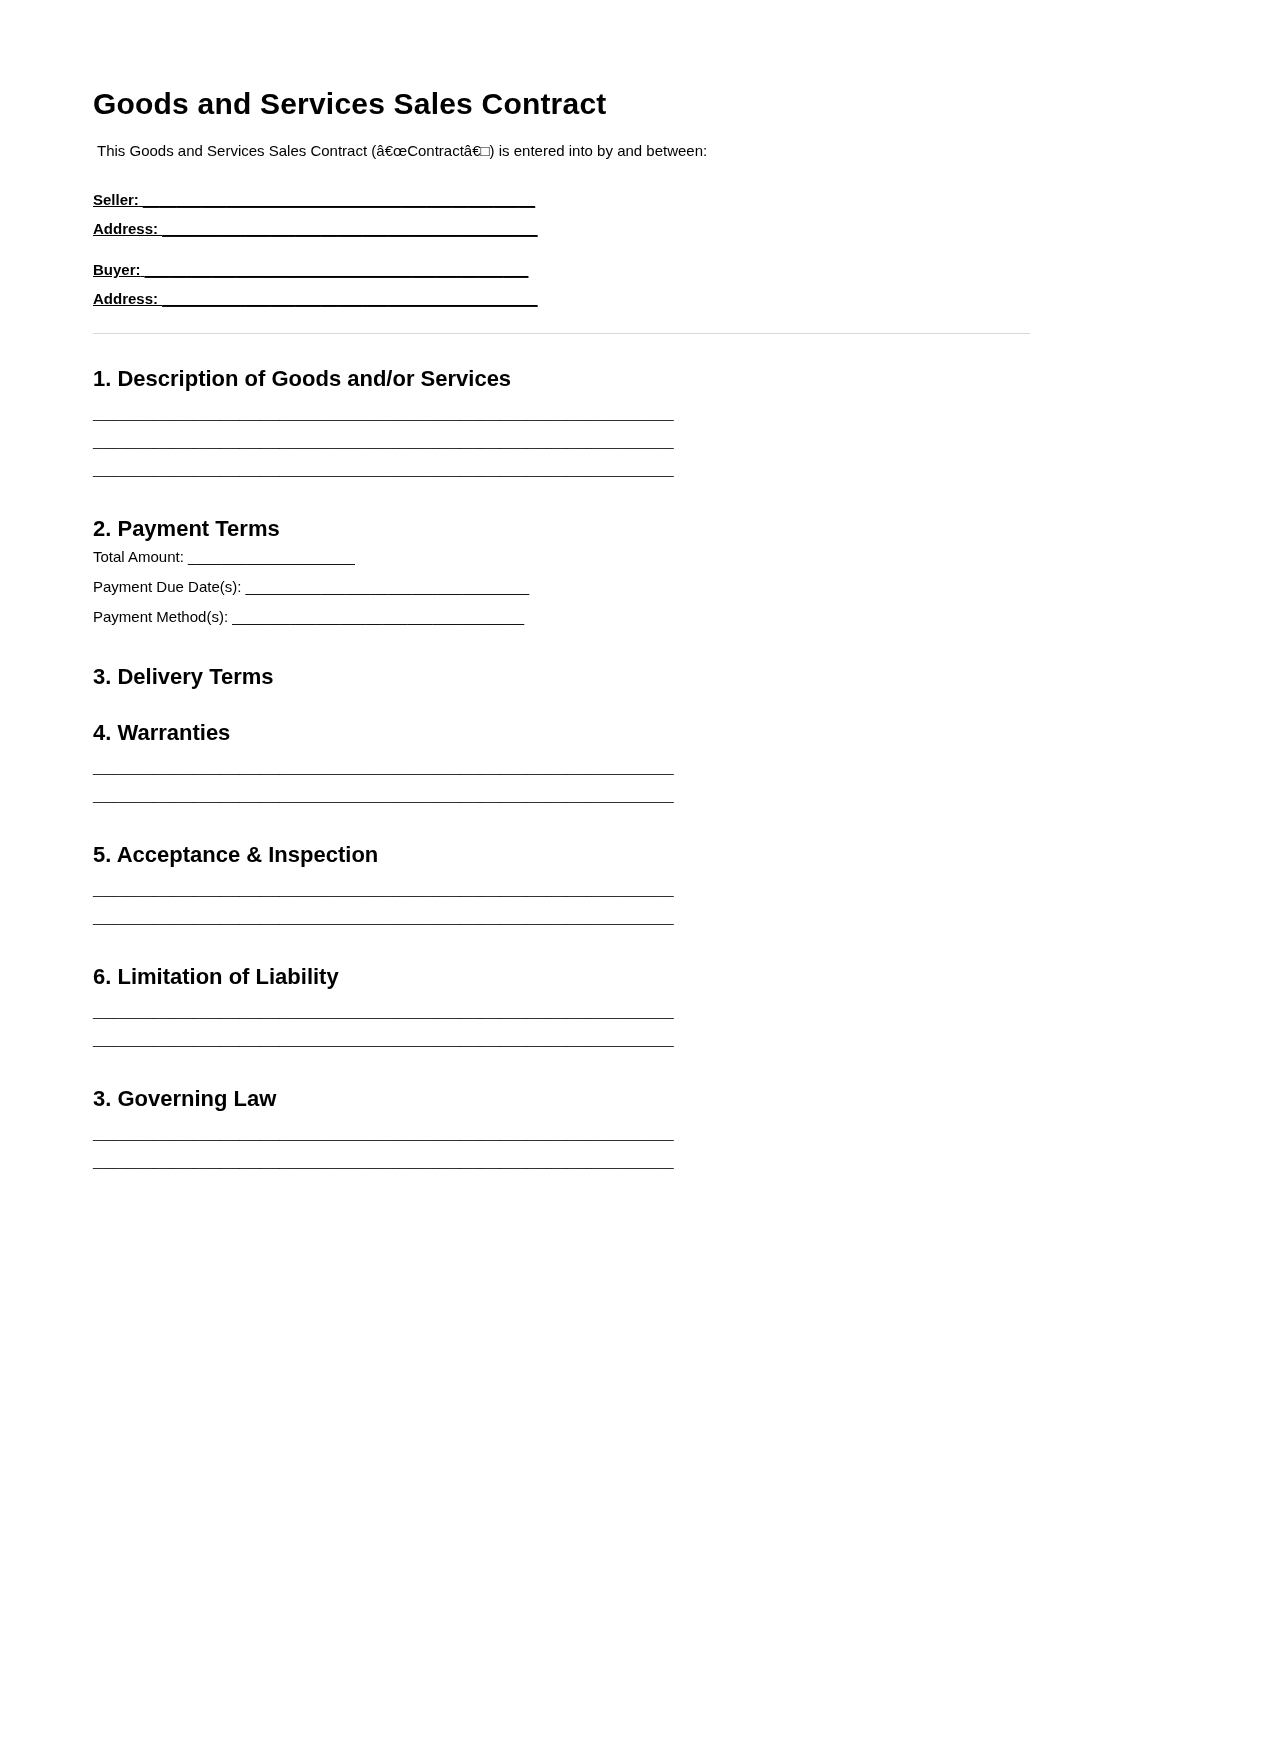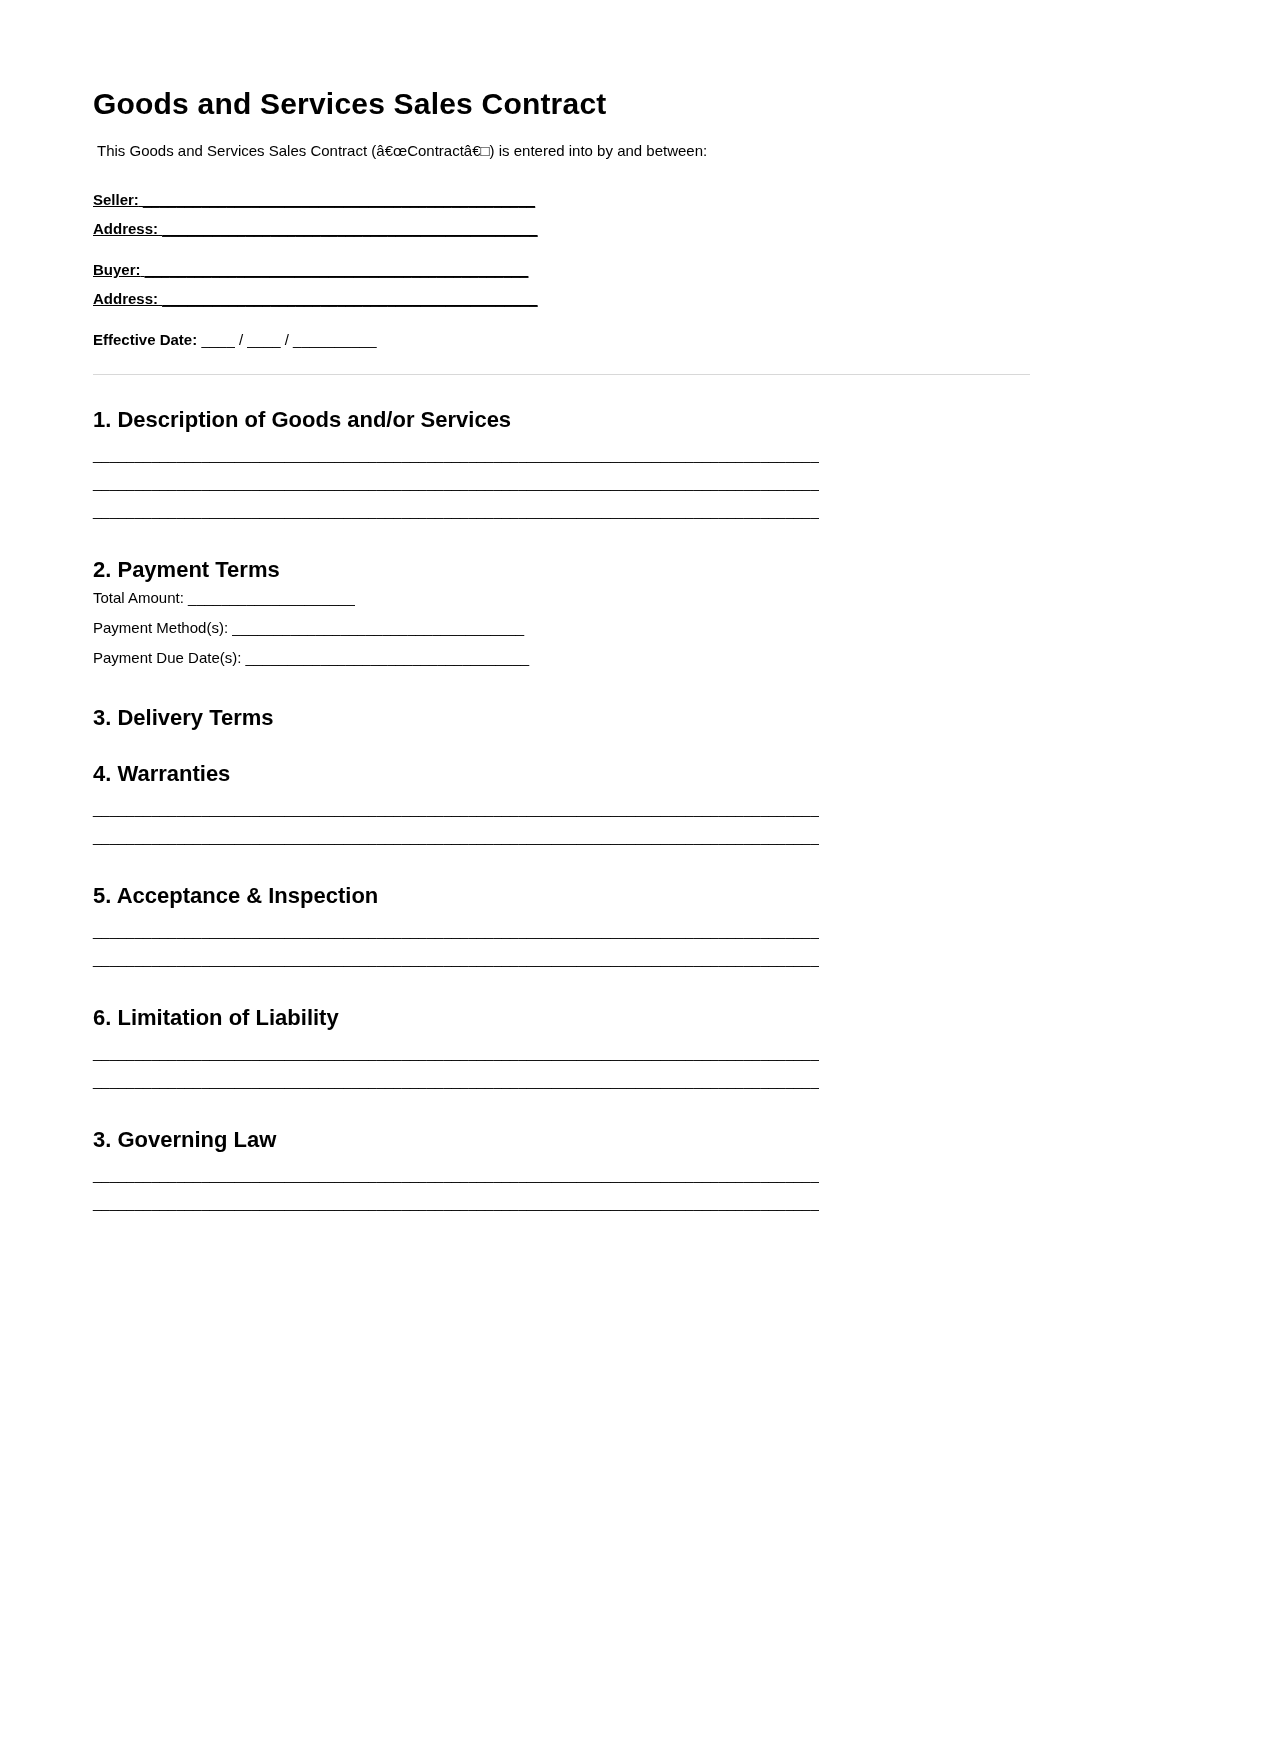--- a/index.html
+++ b/index.html
@@ -49,21 +49,21 @@
     width: 937px;
   }
   h2.sec-heading {
     font-size: 22px;
     line-height: 23px;
     font-weight: bold;
     margin: 33px 0 0 0;
   }
   .lines {
     margin: 10px 0 0 0;
-    font-size: 15px;
+    font-size: 12px;
     line-height: 28px;
   }
   .lines .bl {
     display: block;
     white-space: nowrap;
   }
   .fields { margin: 2px 0 0 0; }
   .fields .frow { line-height: 30px; font-weight: normal; }
 </style>
 </head>
@@ -90,50 +90,46 @@
     <div class="frow">
       <span class="lbl">Buyer:</span>
       <span class="blank">______________________________________________</span>
     </div>
     <div class="frow">
       <span class="lbl">Address:</span>
       <span class="blank">_____________________________________________</span>
     </div>
   </div>
 
-  <div class="frow effective-row">
-    <span class="lbl">Effective Date:</span>
-    <span class="blank">____ / ____ / __________</span>
-  </div>
 
   <hr class="divider">
 
   <section>
     <h2 class="sec-heading">1. Description of Goods and/or Services</h2>
     <div class="lines">
       <span class="bl">_______________________________________________________________________________________</span>
       <span class="bl">_______________________________________________________________________________________</span>
       <span class="bl">_______________________________________________________________________________________</span>
     </div>
   </section>
 
   <section>
     <h2 class="sec-heading">2. Payment Terms</h2>
     <div class="fields">
       <div class="frow">
         <span>Total Amount:</span>
         <span class="blank">____________________</span>
       </div>
       <div class="frow">
+        <span>Payment Due Date(s):</span>
+        <span class="blank">__________________________________</span>
+      </div>
+      <div class="frow">
         <span>Payment Method(s):</span>
         <span class="blank">___________________________________</span>
-      </div>
-      <div class="frow">
-        <span>Payment Due Date(s):</span>
-        <span class="blank">__________________________________</span>
       </div>
     </div>
   </section>
 
   <section>
     <h2 class="sec-heading">3. Delivery Terms</h2>
   </section>
 
   <section>
     <h2 class="sec-heading">4. Warranties</h2>

